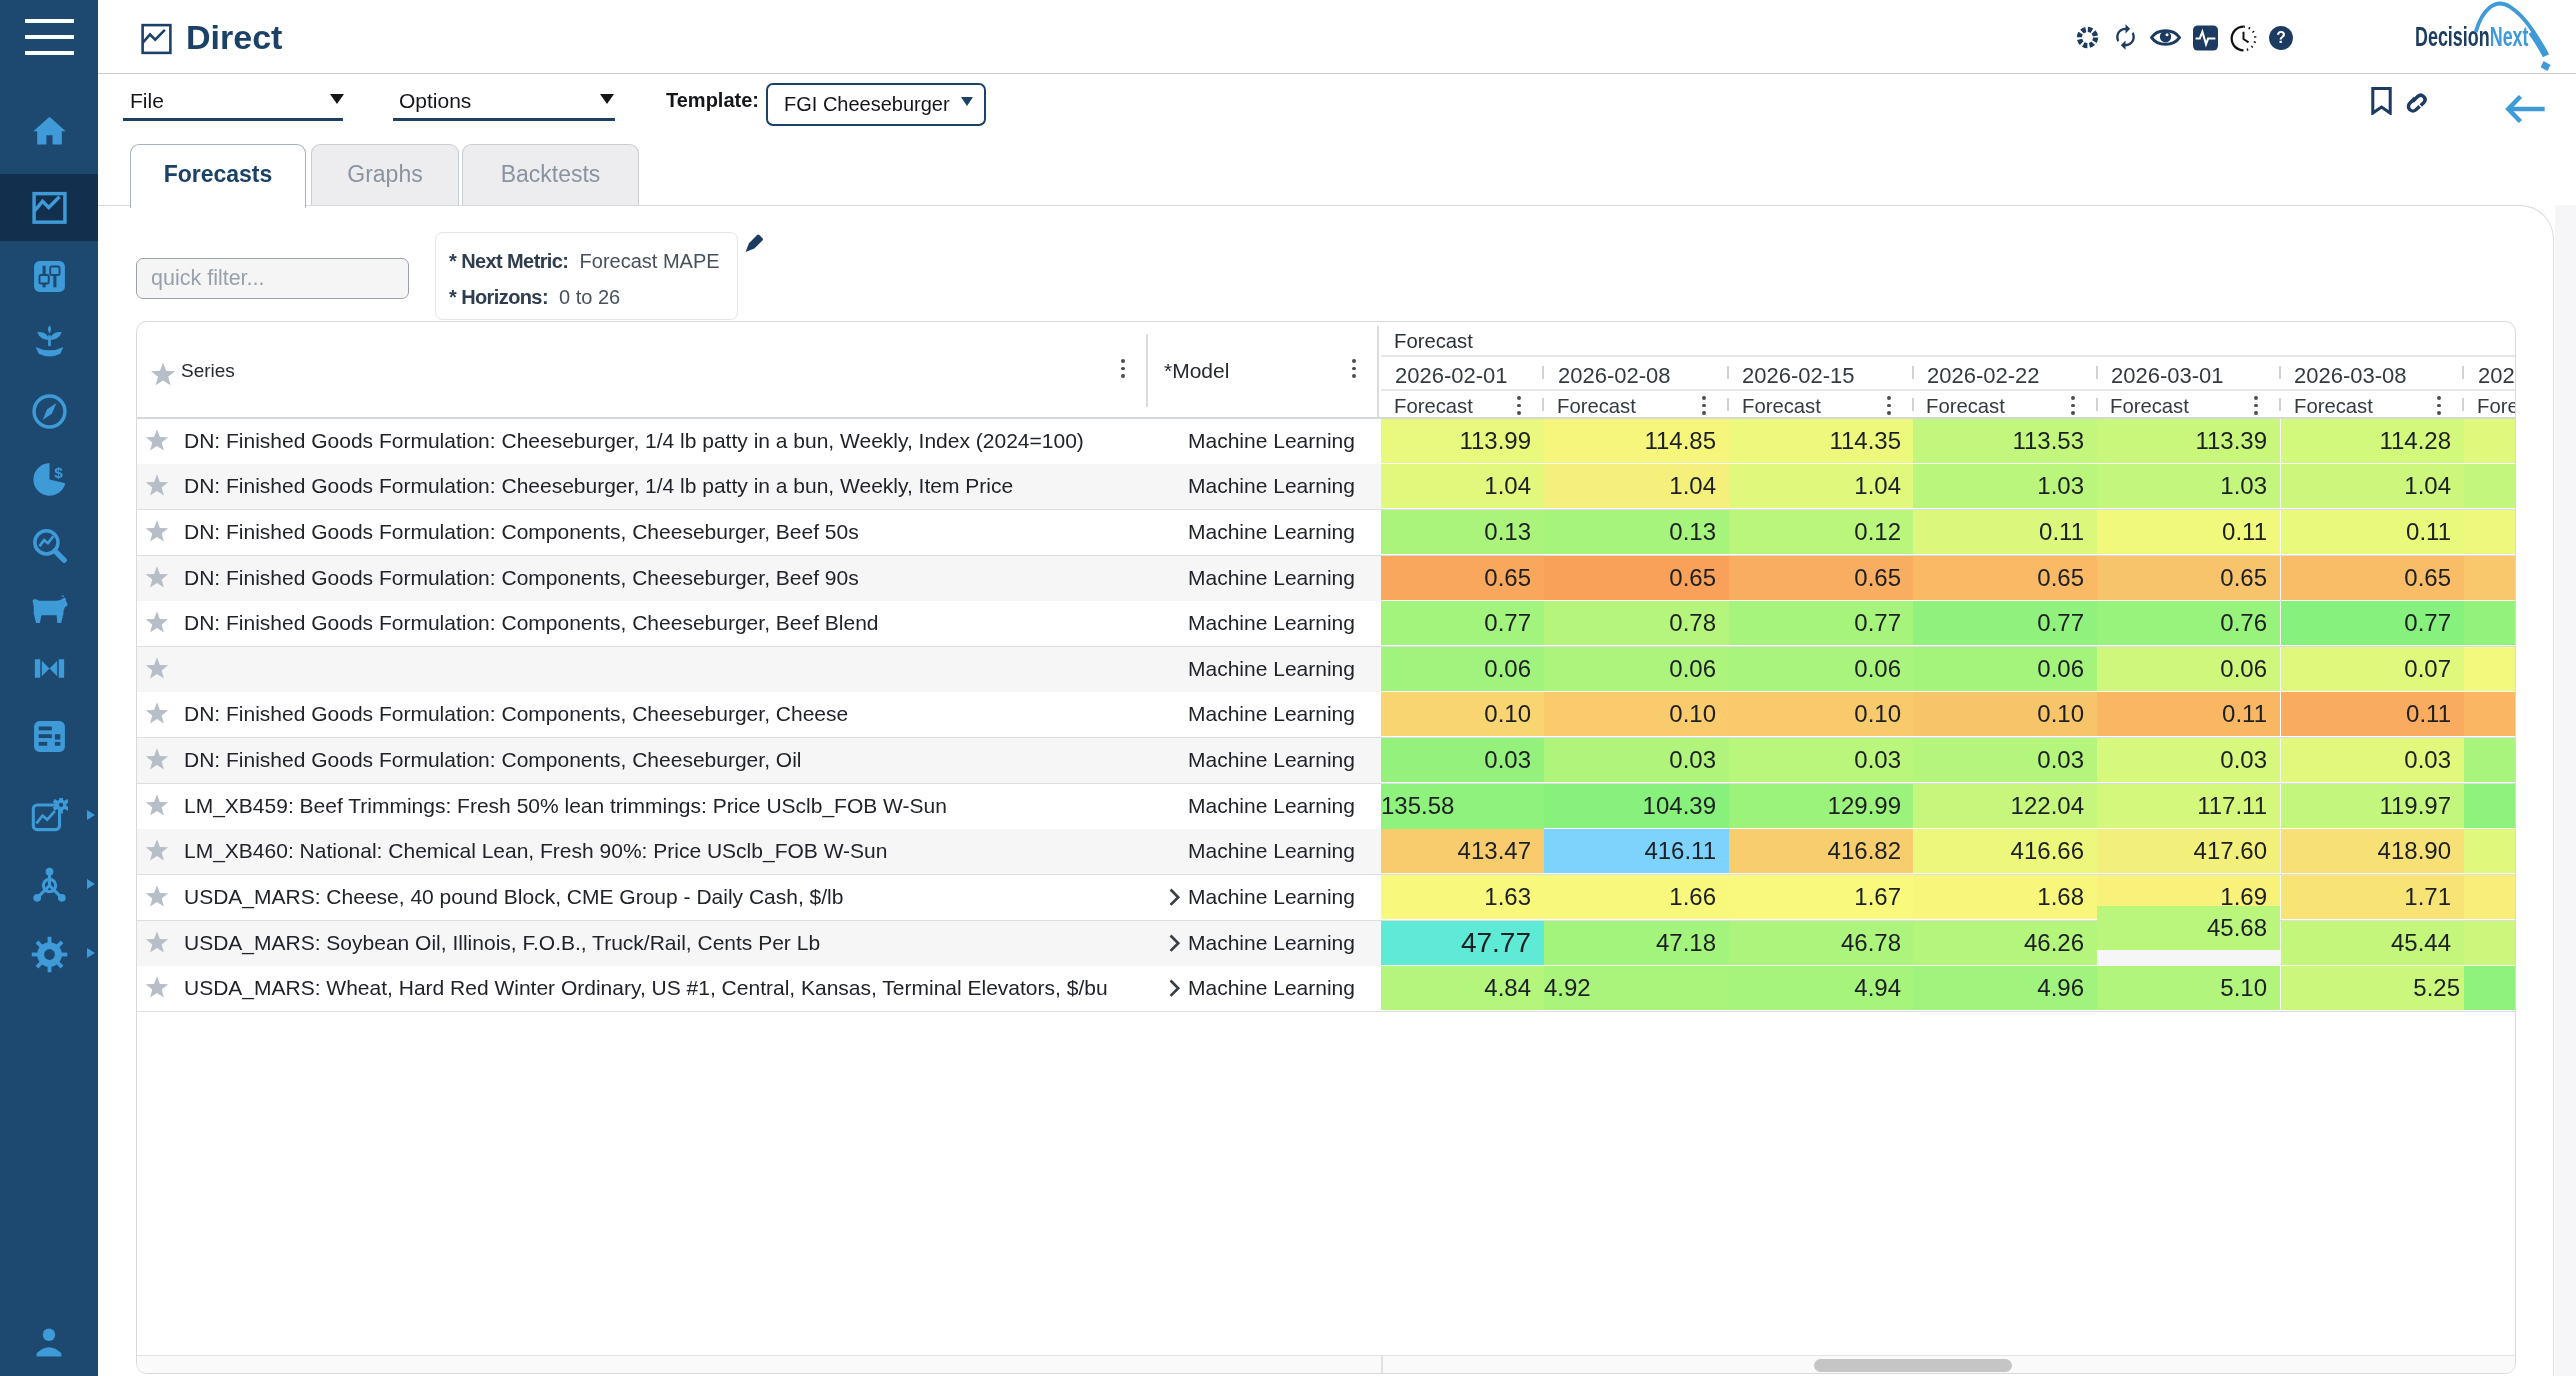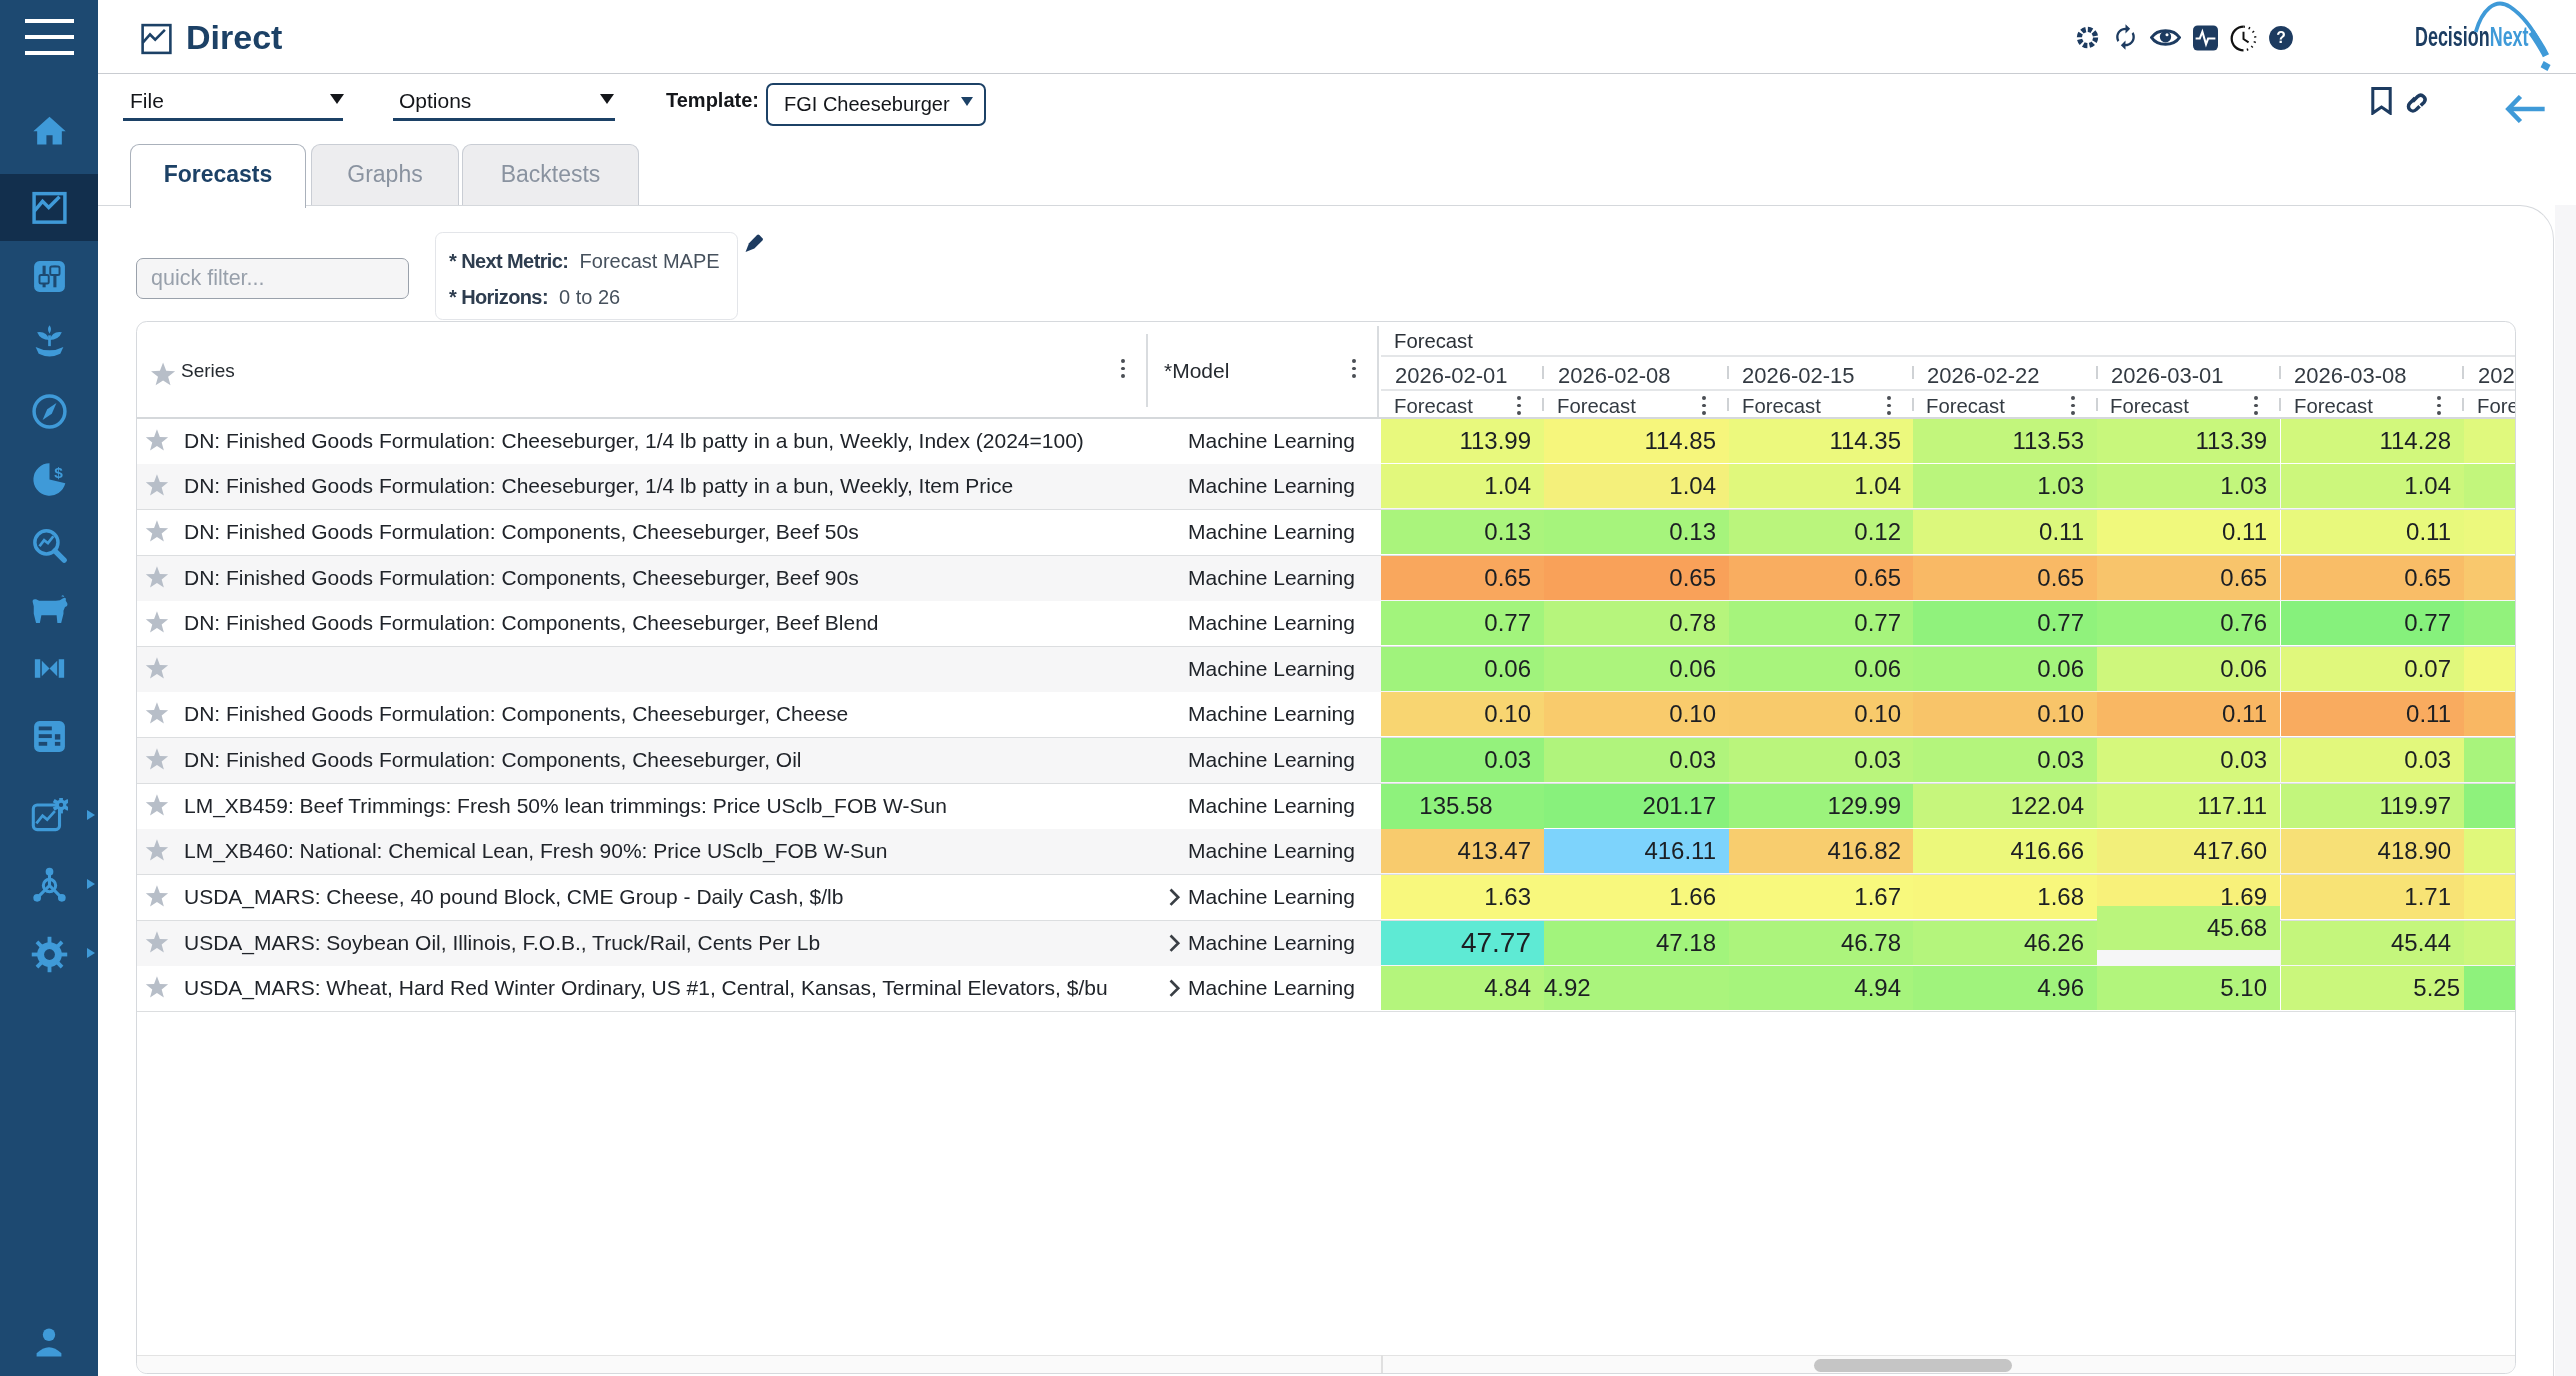--- a/index.html
+++ b/index.html
@@ -357,22 +357,22 @@
 <div class="a" style="left:1776px;top:416px;width:184px;height:44px;background:#b4f57c;line-height:44px;text-align:right;padding-right:13px;font-size:24px;color:#1c1f23">0.03</div>
 <div class="a" style="left:1960px;top:416px;width:183px;height:44px;background:#d6f87c;line-height:44px;text-align:right;padding-right:13px;font-size:24px;color:#1c1f23">0.03</div>
 <div class="a" style="left:2144px;top:416px;width:183px;height:44px;background:#e2f87c;line-height:44px;text-align:right;padding-right:13px;font-size:24px;color:#1c1f23">0.03</div>
 <div class="a" style="left:2327px;top:416px;width:51px;height:44px;background:#a8f47c;line-height:44px;text-align:right;padding-right:13px;font-size:24px;color:#1c1f23"></div>
 <div class="a" style="left:0;top:462px;width:2380px;height:46px;background:#fff;border-bottom:1.5px solid #dcdee0"></div>
 <svg class="a" style="left:0;top:462px" width="46" height="44" viewBox="0 0 60 58">
       <polygon points="26.0,13.5 29.8,23.7 40.7,24.2 32.2,31.0 35.1,41.5 26.0,35.5 16.9,41.5 19.8,31.0 11.3,24.2 22.2,23.7" fill="#b7bec8"></polygon>
     </svg>
 <div class="a" style="left:47px;top:462px;height:44px;line-height:44px;font-size:21px;color:#20242a;white-space:nowrap">LM_XB459: Beef Trimmings: Fresh 50% lean trimmings: Price USclb_FOB W-Sun</div>
 <div class="a" style="left:1051px;top:462px;width:166px;height:44px;line-height:44px;text-align:center;font-size:21px;color:#20242a;white-space:nowrap">Machine Learning</div>
-<div class="a" style="left:1244px;top:462px;width:163px;height:60px;background:#8ef27c;line-height:44px;text-align:center;padding-right:13px;font-size:24px;color:#1c1f23">135.58</div>
-<div class="a" style="left:1407px;top:462px;width:185px;height:44px;background:#88f17c;line-height:44px;text-align:right;padding-right:13px;font-size:24px;color:#1c1f23">201.17</div>
+<div class="a" style="left:1244px;top:462px;width:163px;height:60px;background:#8ef27c;line-height:44px;text-align:left;padding-right:13px;font-size:24px;color:#1c1f23">135.58</div>
+<div class="a" style="left:1407px;top:462px;width:185px;height:44px;background:#88f17c;line-height:44px;text-align:right;padding-right:13px;font-size:24px;color:#1c1f23">104.39</div>
 <div class="a" style="left:1592px;top:462px;width:185px;height:44px;background:#9cf37c;line-height:44px;text-align:right;padding-right:13px;font-size:24px;color:#1c1f23">129.99</div>
 <div class="a" style="left:1776px;top:462px;width:184px;height:44px;background:#c6f67c;line-height:44px;text-align:right;padding-right:13px;font-size:24px;color:#1c1f23">122.04</div>
 <div class="a" style="left:1960px;top:462px;width:183px;height:44px;background:#d4f87c;line-height:44px;text-align:right;padding-right:13px;font-size:24px;color:#1c1f23">117.11</div>
 <div class="a" style="left:2144px;top:462px;width:183px;height:44px;background:#c2f67c;line-height:44px;text-align:right;padding-right:13px;font-size:24px;color:#1c1f23">119.97</div>
 <div class="a" style="left:2327px;top:462px;width:51px;height:44px;background:#8ef27c;line-height:44px;text-align:right;padding-right:13px;font-size:24px;color:#1c1f23"></div>
 <div class="a" style="left:0;top:507px;width:2380px;height:46px;background:#f6f6f7;border-bottom:1.5px solid #dcdee0"></div>
 <svg class="a" style="left:0;top:507px" width="46" height="44" viewBox="0 0 60 58">
       <polygon points="26.0,13.5 29.8,23.7 40.7,24.2 32.2,31.0 35.1,41.5 26.0,35.5 16.9,41.5 19.8,31.0 11.3,24.2 22.2,23.7" fill="#b7bec8"></polygon>
     </svg>
 <div class="a" style="left:47px;top:507px;height:44px;line-height:44px;font-size:21px;color:#20242a;white-space:nowrap">LM_XB460: National: Chemical Lean, Fresh 90%: Price USclb_FOB W-Sun</div>

